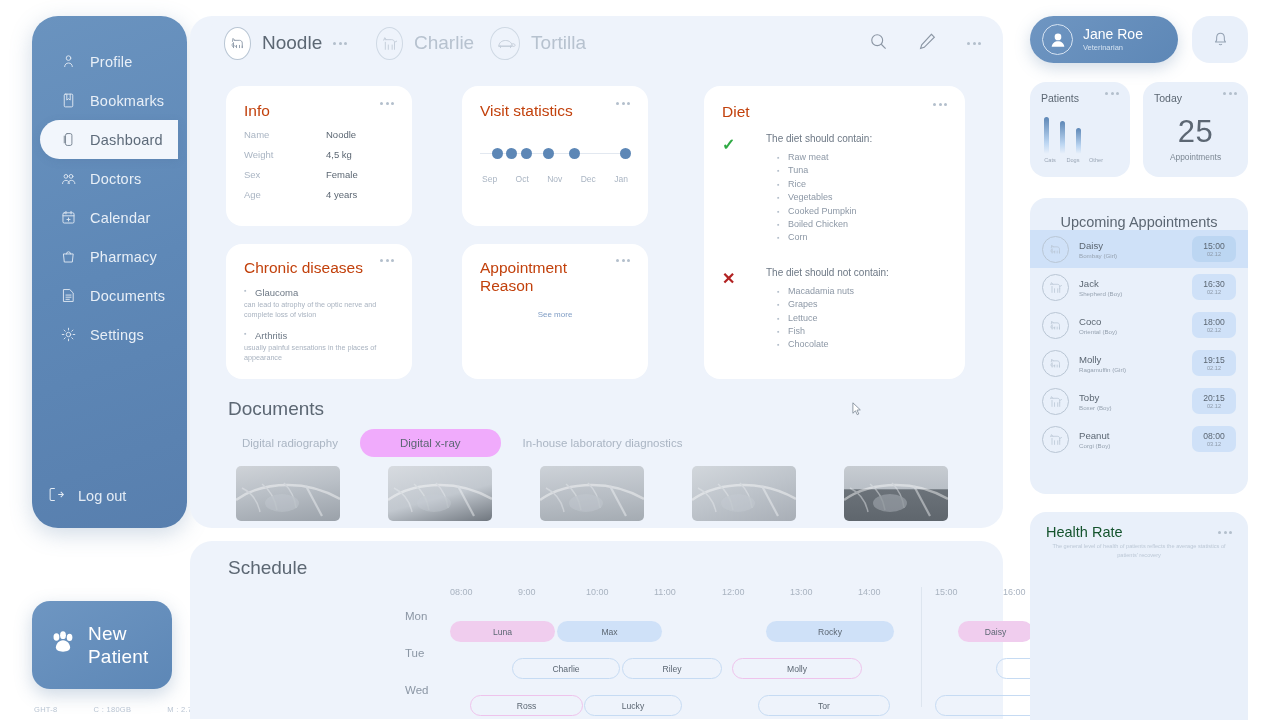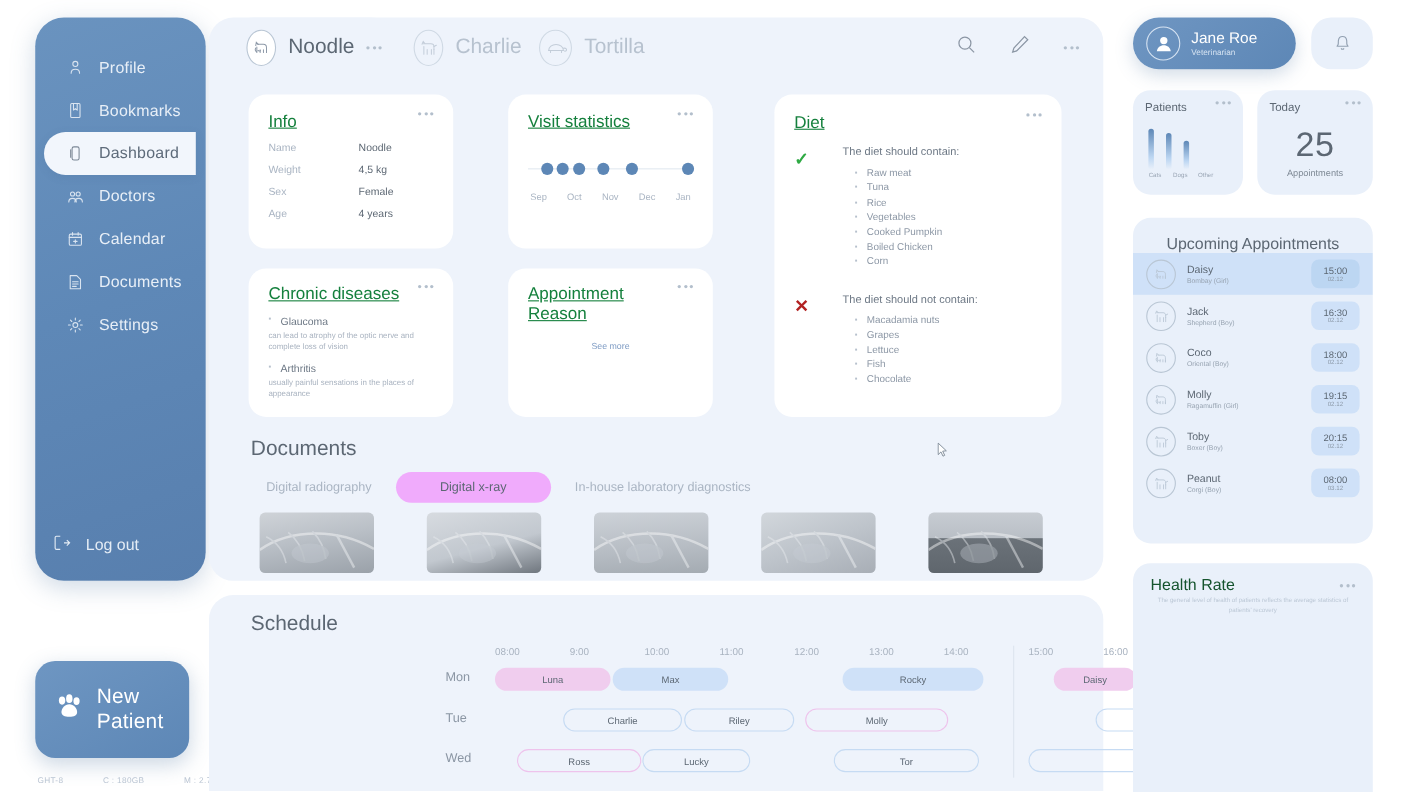--- a/index.html
+++ b/index.html
@@ -69,21 +69,21 @@
     width: 33px; height: 33px; border-radius: 50%; border: 1.3px solid #b9c6d4;
     display: flex; align-items: center; justify-content: center; background: #fff;
   }
   .tab.inactive .avatar-ring { border-color: #cfd9e4; background: transparent; }
   .dots3 { display: flex; gap: 2.5px; align-items: center; }
   .dots3 i { width: 3px; height: 3px; border-radius: 50%; background: #b3bfcc; display: block; }
   .toolbar { position: absolute; right: 22px; top: 0; height: 54px; display: flex; align-items: center; gap: 30px; }
 
   
   .card { position: absolute; background: #fff; border-radius: 16px; }
-  .card-title { font-size: 15.5px; color: #15803d; text-decoration: underline; }
+  .card-title { font-size: 15.5px; color: #c2410c; }
   .card-hd { display: flex; justify-content: space-between; align-items: flex-start; }
 
   .info-card { left: 36px; top: 70px; width: 186px; height: 140px; padding: 16px 18px; }
   .kv { display: flex; margin-top: 9px; font-size: 9.5px; }
   .kv .k { width: 82px; color: #aab5c3; }
   .kv .v { color: #5c6773; }
 
   .vis-card { left: 272px; top: 70px; width: 186px; height: 140px; padding: 16px 18px; }
   .vis-line { position: relative; margin-top: 26px; height: 16px; }
   .vis-line .axis { position: absolute; left: 0; right: 0; top: 7px; height: 1.2px; background: #e2e8f0; }
@@ -124,21 +124,21 @@
     background: #eef3fb; border-radius: 22px 22px 0 0;
   }
   .sch-title { position: absolute; left: 38px; top: 16px; font-size: 19px; color: #5c6773; }
   .sch-grid { position: absolute; left: 0; top: 46px; width: 100%; }
   .sch-times { position: relative; height: 18px; margin-left: 0; }
   .sch-times span { position: absolute; font-size: 9px; color: #a9b3c0; }
   .sch-div { position: absolute; left: 731px; top: 46px; width: 1px; height: 120px; background: #dde5ef; }
   .sch-row { position: relative; height: 37px; }
   .sch-day { position: absolute; left: 215px; font-size: 11.5px; color: #8b96a4; top: 5px; }
   .chip {
-    position: absolute; top: 2px; height: 21px; border-radius: 11px;
+    position: absolute; top: 16px; height: 21px; border-radius: 11px;
     display: flex; align-items: center; justify-content: center;
     font-size: 8.6px; color: #5c6773;
   }
   .chip.fill-blue { background: #cfe1f8; }
   .chip.fill-pink { background: #f0cdee; }
   .chip.out-blue { border: 1px solid #c6dbf3; background: transparent; }
   .chip.out-pink { border: 1px solid #eec3ec; background: transparent; }
 
   
   .user-pill {
@@ -240,20 +240,29 @@
     <span>Doctors</span>
   </div>
   <div class="nav-item ">
     <span class="nv-ico">
       <svg viewBox="0 0 20 20" width="17" height="17" fill="none" stroke="#e4ecf5" stroke-width="1.15" stroke-linecap="round" stroke-linejoin="round">
               <rect x="3.5" y="4.5" width="13" height="12" rx="1.5"></rect>
               <path d="M3.5 8h13M7 2.8v3M13 2.8v3M10 10.5v3.6M8.2 12.3h3.6"></path>
             </svg>
     </span>
     <span>Calendar</span>
+  </div>
+  <div class="nav-item ">
+    <span class="nv-ico">
+      <svg viewBox="0 0 20 20" width="17" height="17" fill="none" stroke="#e4ecf5" stroke-width="1.15" stroke-linecap="round" stroke-linejoin="round">
+              <path d="M4.5 7h11l-1 9.5H5.5z"></path>
+              <path d="M7.5 7a2.5 2.5 0 0 1 5 0"></path>
+            </svg>
+    </span>
+    <span>Pharmacy</span>
   </div>
   <div class="nav-item ">
     <span class="nv-ico">
       <svg viewBox="0 0 20 20" width="17" height="17" fill="none" stroke="#e4ecf5" stroke-width="1.15" stroke-linecap="round" stroke-linejoin="round">
               <path d="M4.5 3h7l4 4v10h-11z"></path>
               <path d="M7 9.5h6M7 12h6M7 14.5h4"></path>
             </svg>
     </span>
     <span>Documents</span>
   </div>

